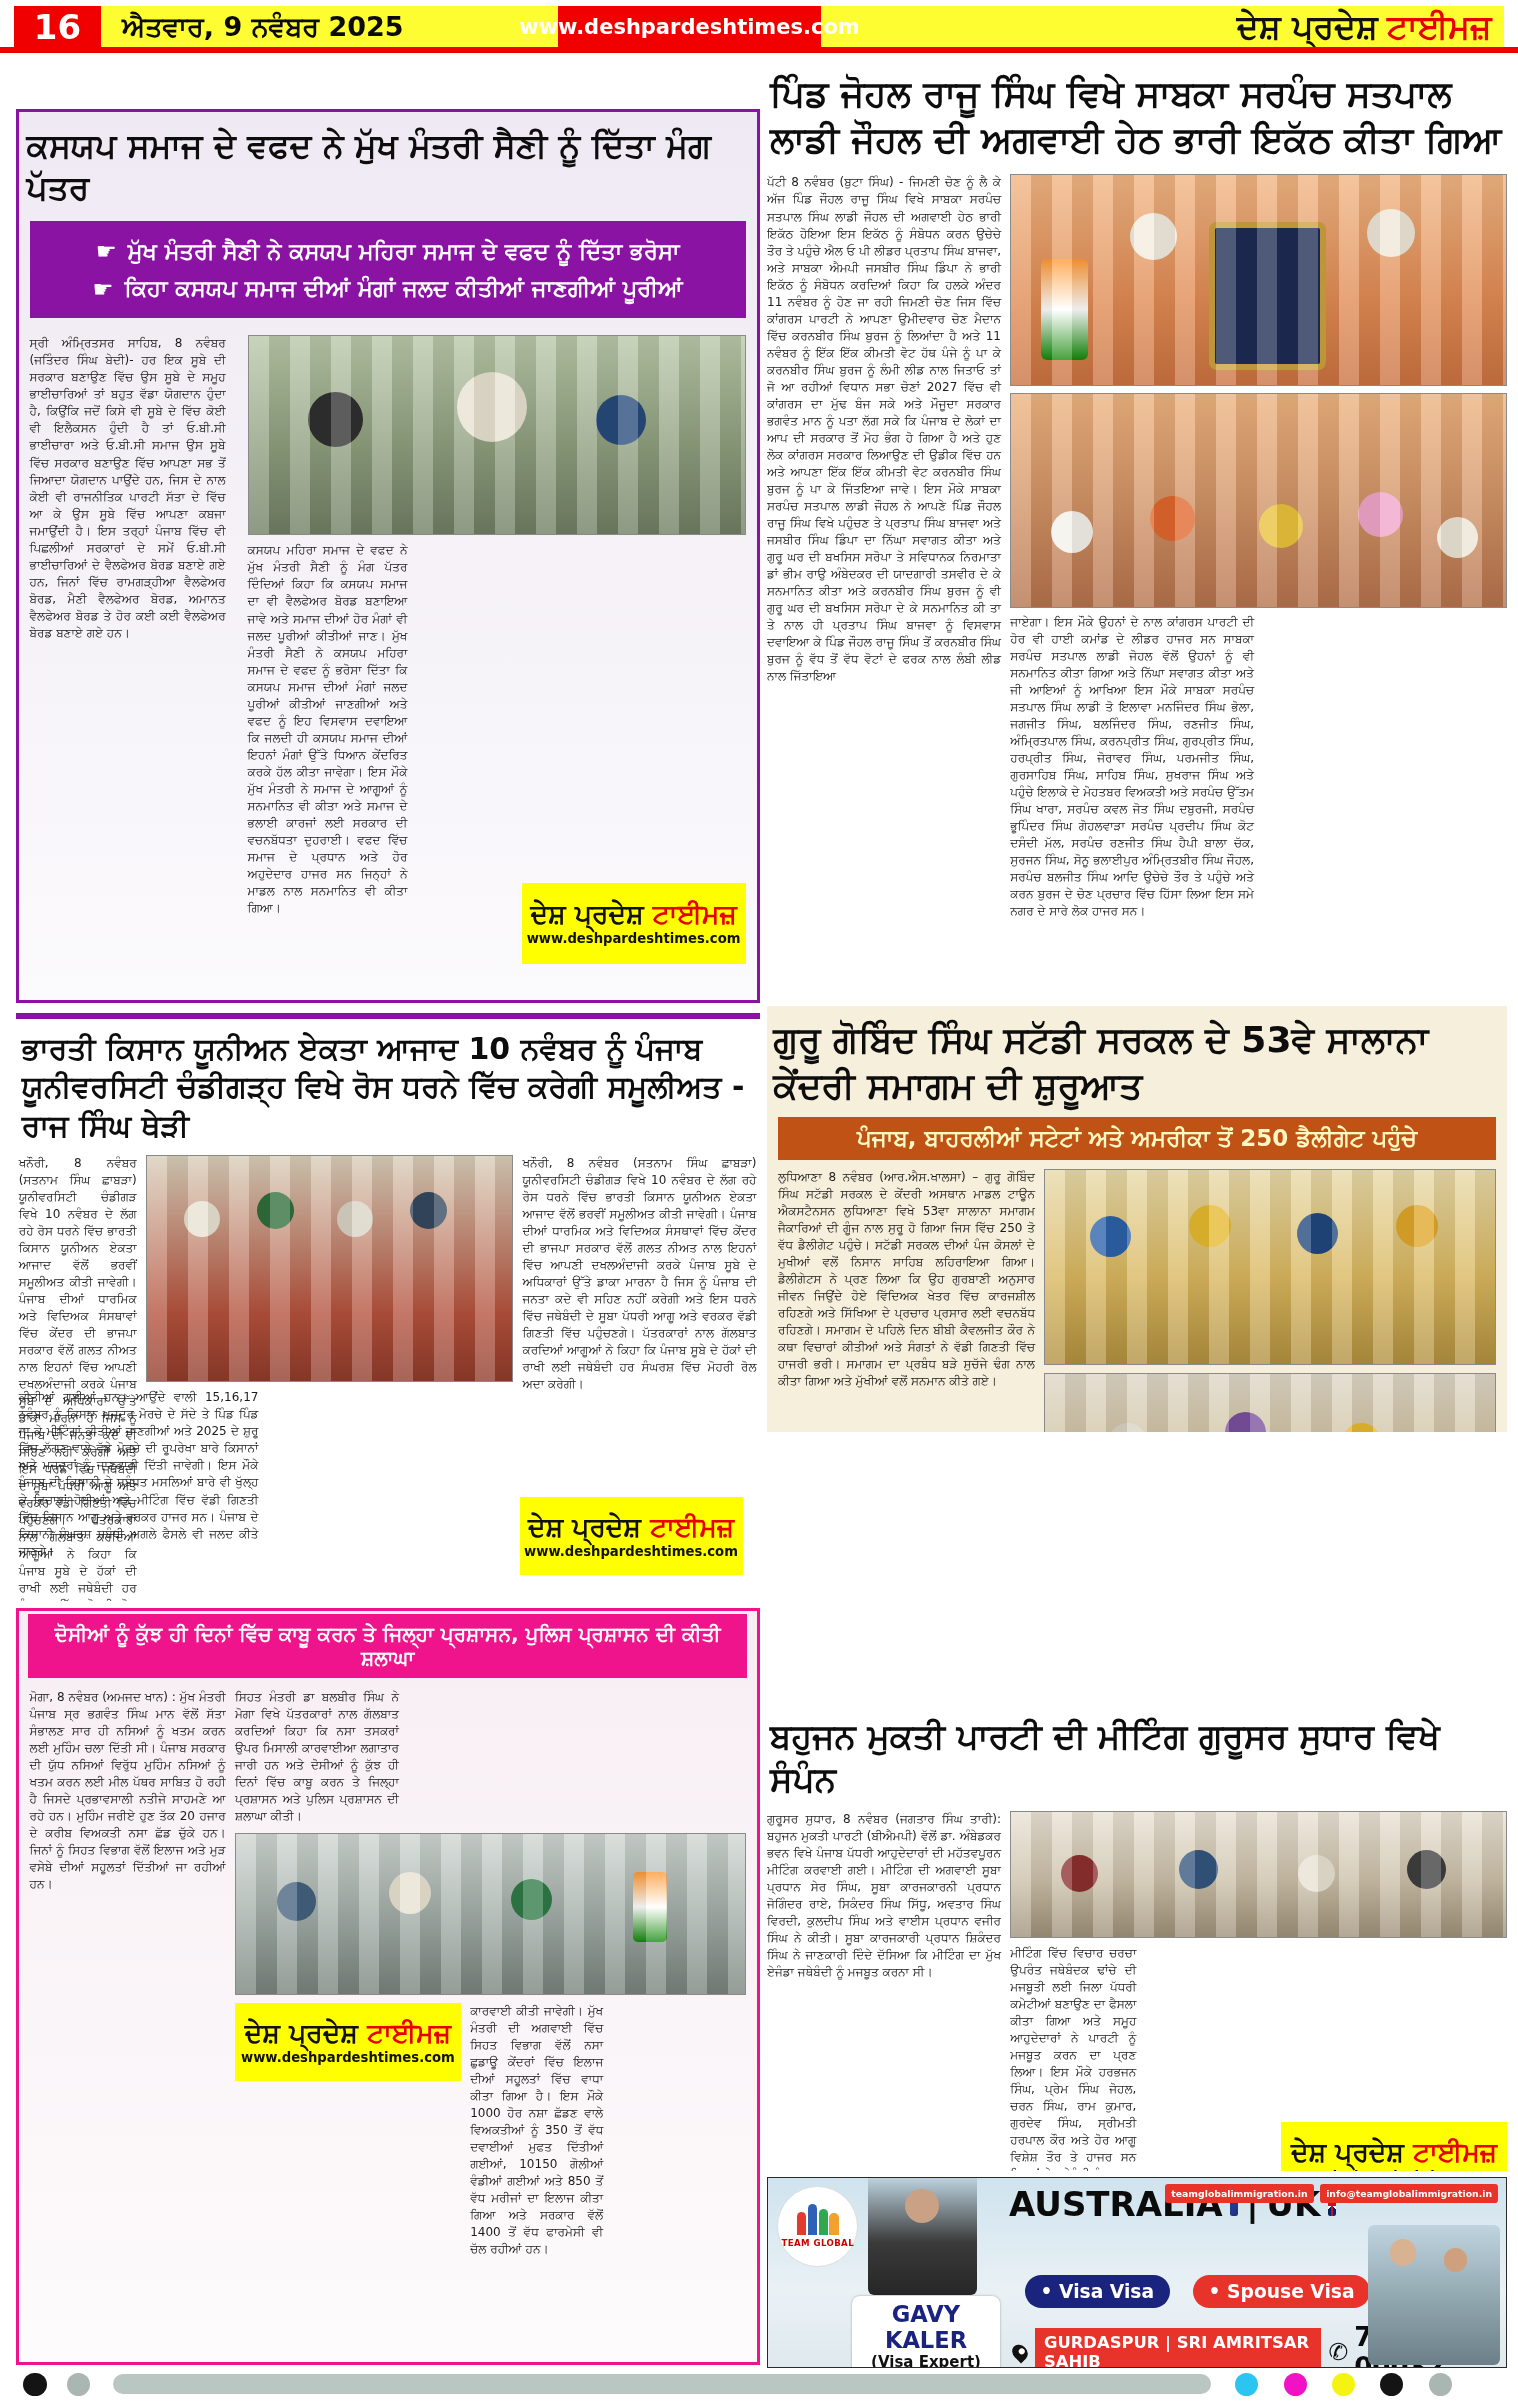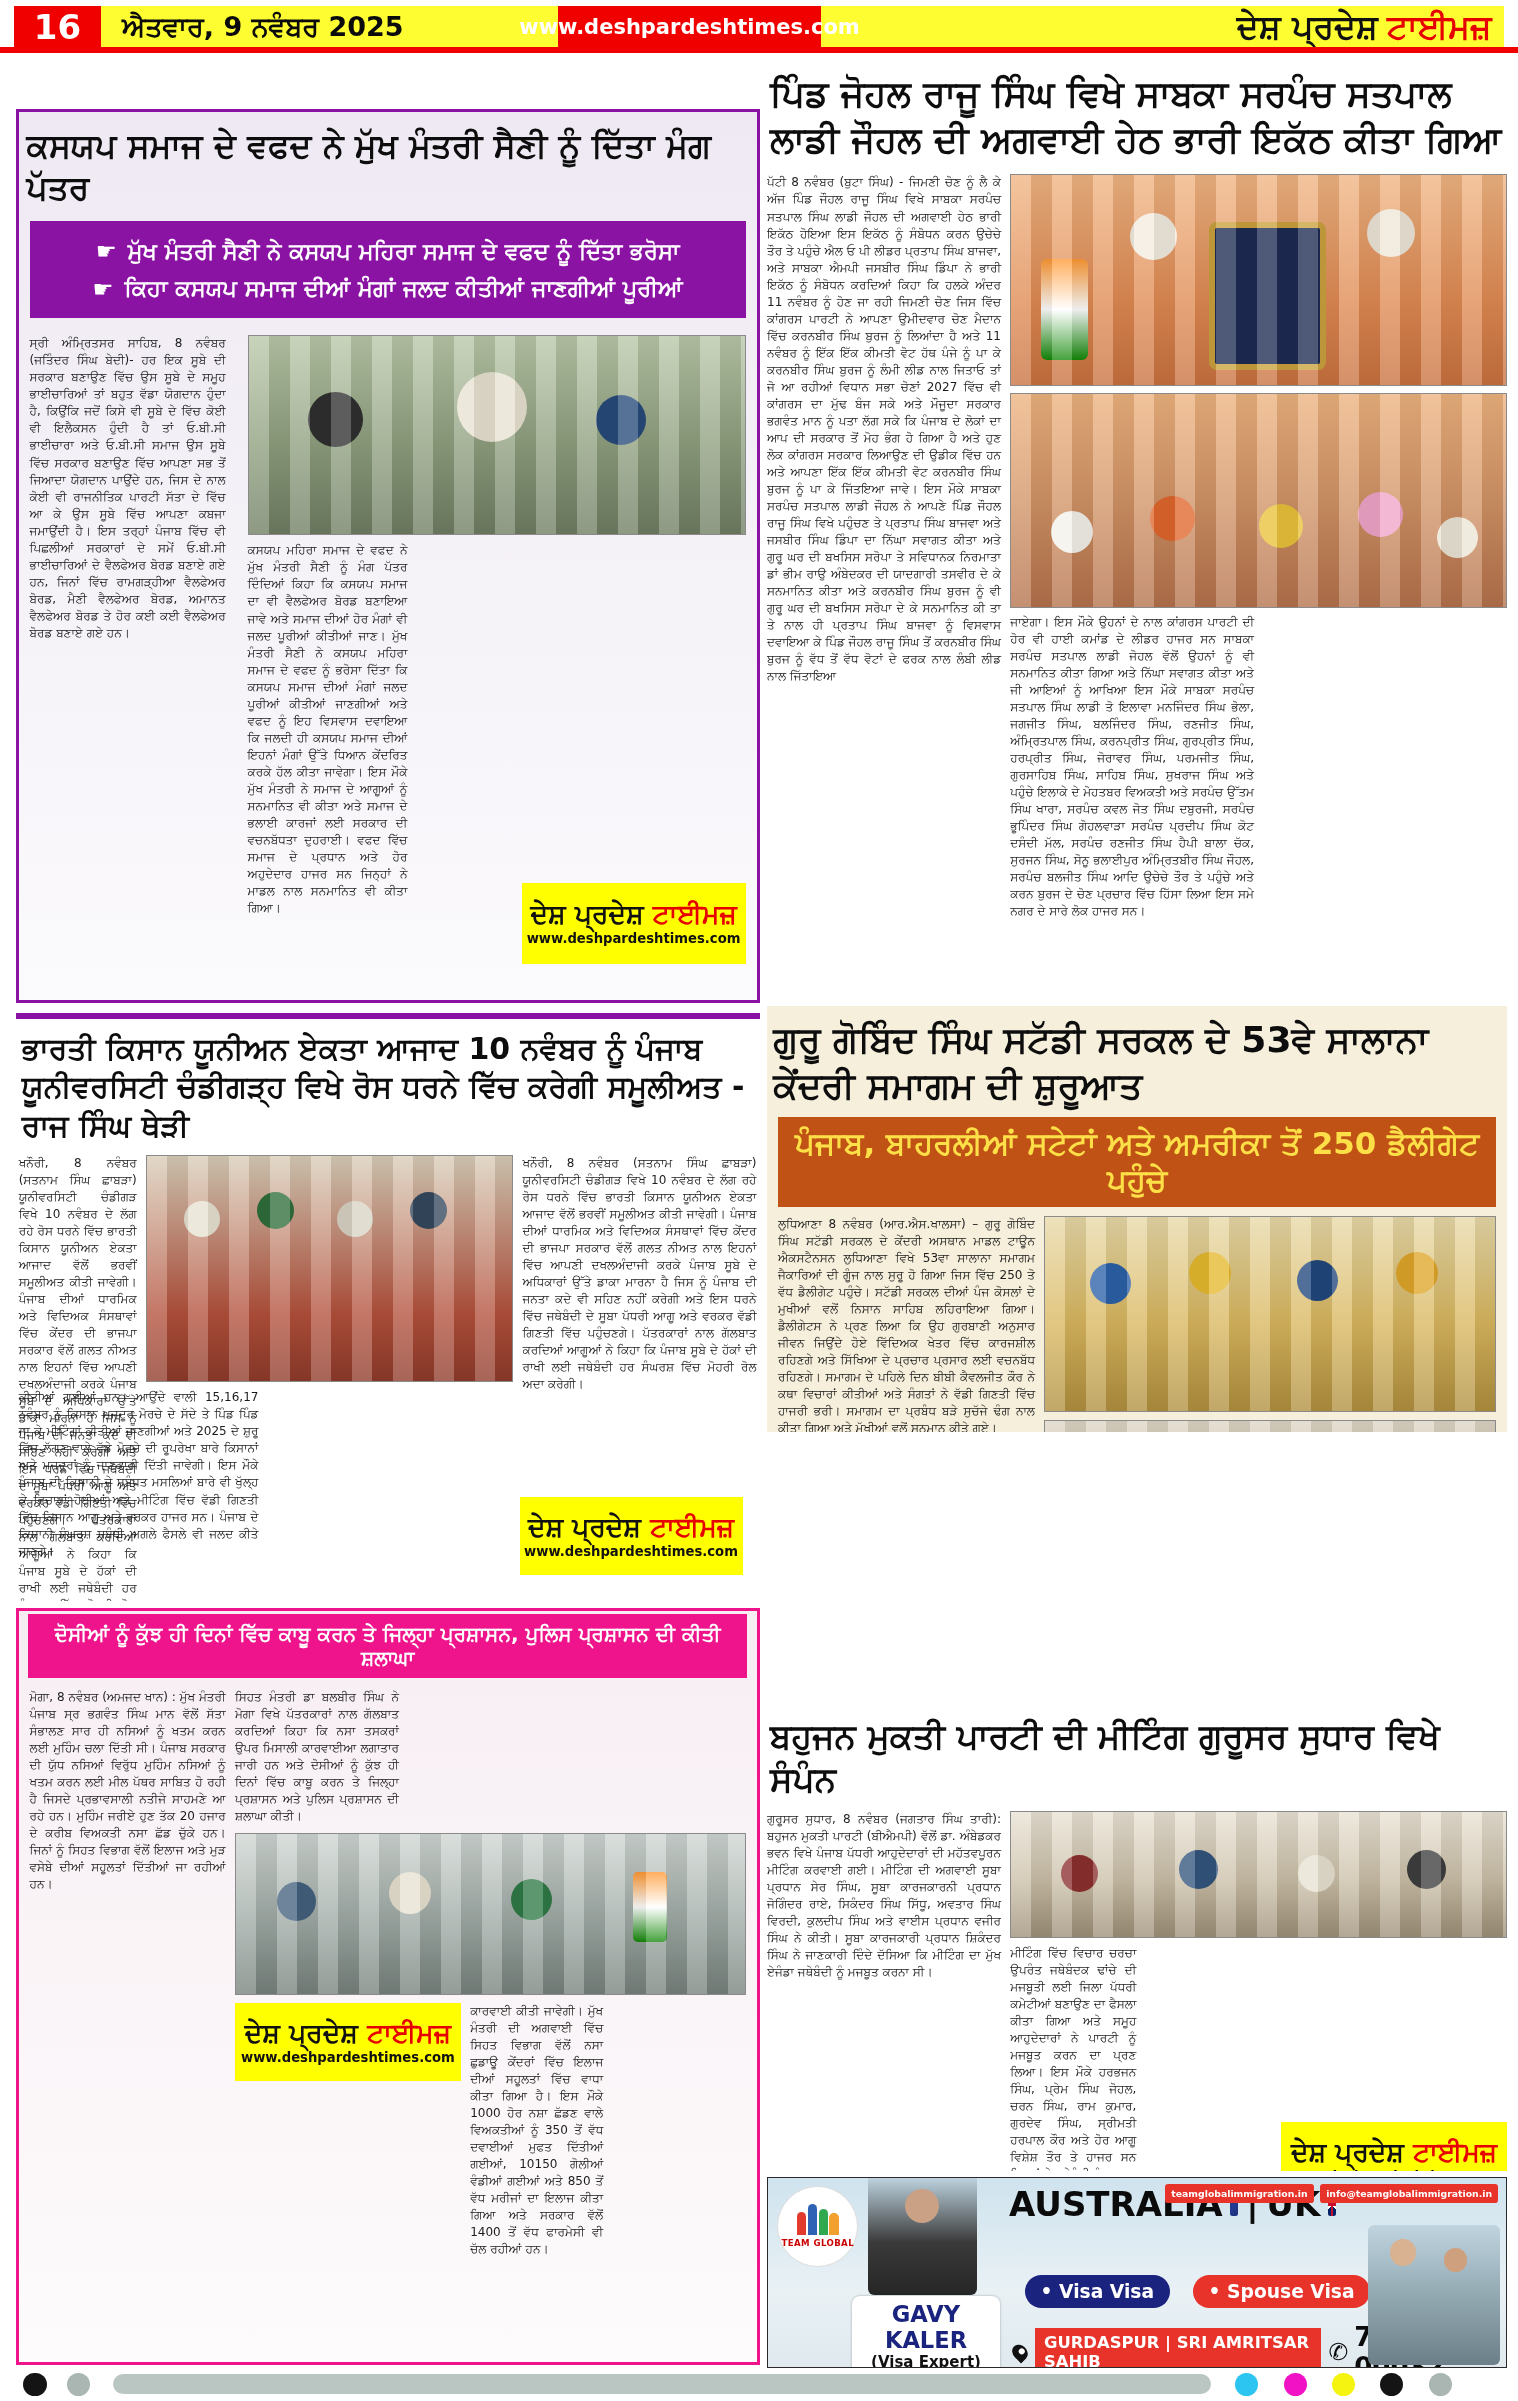--- a/index.html
+++ b/index.html
@@ -67,21 +67,21 @@
   .a3-row { display:flex; gap:9.3px; height:227px; padding:0 3.1px; }
   .a3-cA { width:118px; }
   .a3-ph { flex:1; background:linear-gradient(180deg,#d8cdb8,#b4513c 70%,#8e3a2a); }
   .a3-cB { width:234px; }
   .a3-cols { height:195px; margin:7.8px 3.1px 0; position:relative; }
   .a3-brand { position:absolute; right:14px; bottom:9.3px; width:223px; height:78px; }
 
   
   .a4 { left:767px; top:1006px; width:740px; height:426px; background:#f6efdc; }
   .a4 .hl { font-size:36px; padding:11px 6.2px 7.8px; }
-  .a4-sub { margin:0 11px; background:#c05215; color:#fde047; font-size:31px; font-weight:700;
+  .a4-sub { margin:0 11px; background:#c05215; color:#fef9c3; font-size:23px; font-weight:700;
     text-align:center; padding:7.8px 4.7px; }
   .a4-body { display:flex; gap:9.3px; padding:9.3px 11px; height:421px; }
   .a4-c1 { width:257px; display:flex; flex-direction:column; }
   .a4-brand { width:234px; height:82px; margin-top:auto; }
   .a4-right { flex:1; display:flex; flex-direction:column; gap:7.8px; }
   .a4-ph1 { height:196px; background:linear-gradient(180deg,#e8d9a8,#d9b75e 55%,#b08f3e); }
   .a4-ph2 { height:193px; background:linear-gradient(180deg,#ded6c6,#c9b98e 55%,#a59468); }
 
   
   .a5 { left:15.6px; top:1608px; width:744px; height:757px; border:3.9px solid #ef148c;

